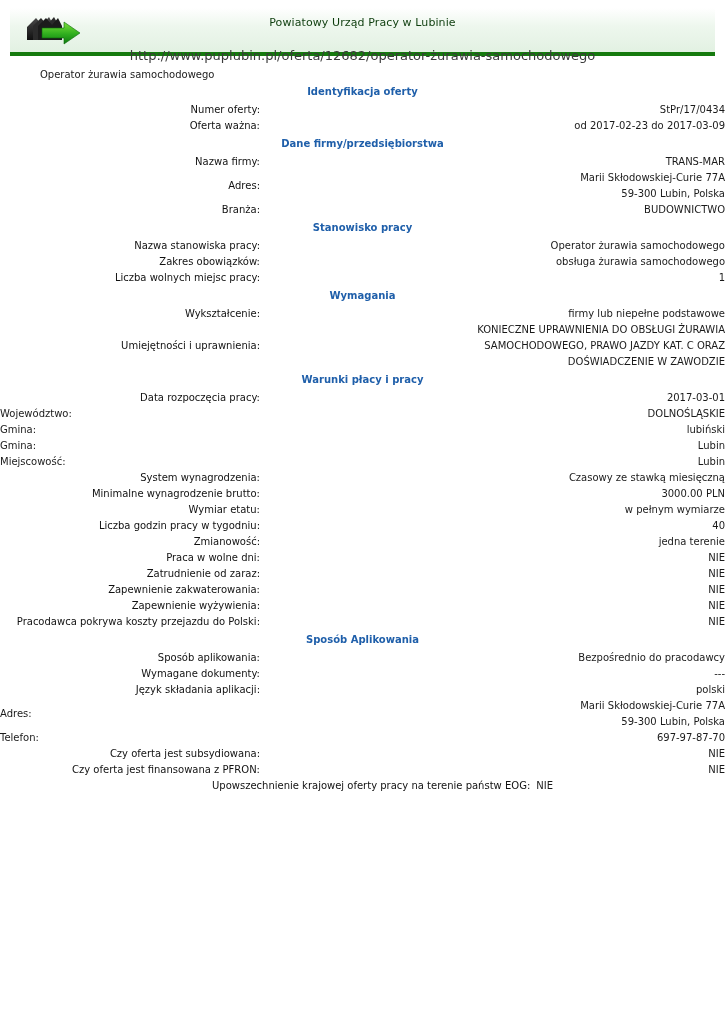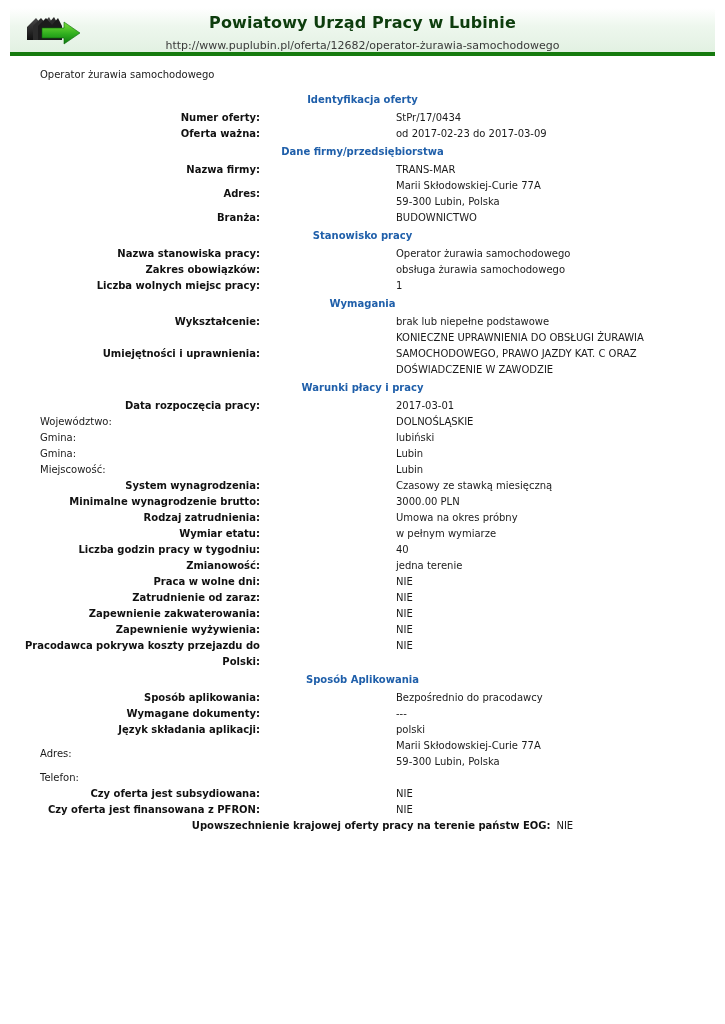--- a/index.html
+++ b/index.html
@@ -30,44 +30,43 @@
     left: 14px;
     top: 5px;
     width: 62px;
     height: 36px;
   }
   .header-text {
     text-align: center;
     padding-top: 5px;
   }
   .header-title {
-    font-size: 16px;
-    font-weight: bold;
+    font-size: 11px;
+    font-weight: normal;
     color: #0d3d0d;
     letter-spacing: 0.1px;
     line-height: 19px;
   }
   .header-url {
-    font-size: 11px;
+    font-size: 13px;
     color: #3a3a3a;
     line-height: 13px;
-    margin-top: 7px;
+    margin-top: 17px;
   }
 
   
   .job-title {
     font-size: 10px;
     color: #1a1a1a;
     margin: 12px 0 0 40px;
     line-height: 14px;
   }
 
   
   .content {
-    margin-top: 8px;
   }
   .section-heading {
     text-align: center;
     font-size: 10px;
     font-weight: bold;
     color: #1f5faa;
     line-height: 14px;
     padding: 3px 0 3px 0;
   }
 
@@ -75,37 +74,37 @@
   .row {
     display: flex;
     align-items: flex-start;
     line-height: 16px;
     font-size: 10px;
   }
   .lbl {
     width: 260px;
     flex: 0 0 260px;
     text-align: right;
-    font-weight: bold;
+    font-weight: normal;
     color: #111111;
     padding-right: 0;
     box-sizing: border-box;
   }
   .lbl.plain {
     text-align: left;
     font-weight: normal;
-    padding-left: 40px;
     color: #1a1a1a;
   }
   .val {
     flex: 1 1 auto;
     padding-left: 136px;
     color: #1a1a1a;
     box-sizing: border-box;
     white-space: pre-line;
+    text-align: right;
   }
   
   .row.wide {
     justify-content: center;
     padding-left: 40px;
   }
   .row.wide .lbl {
     width: auto;
     flex: 0 0 auto;
     text-align: right;
@@ -188,21 +187,21 @@
       <div class="lbl">Zakres obowiązków:</div>
       <div class="val">obsługa żurawia samochodowego</div>
     </div>
     <div class="row">
       <div class="lbl">Liczba wolnych miejsc pracy:</div>
       <div class="val">1</div>
     </div>
     <div class="section-heading">Wymagania</div>
     <div class="row">
       <div class="lbl">Wykształcenie:</div>
-      <div class="val">brak lub niepełne podstawowe</div>
+      <div class="val">firmy lub niepełne podstawowe</div>
     </div>
     <div class="row multi">
       <div class="lbl">Umiejętności i uprawnienia:</div>
       <div class="val">KONIECZNE UPRAWNIENIA DO OBSŁUGI ŻURAWIA
 SAMOCHODOWEGO, PRAWO JAZDY KAT. C ORAZ
 DOŚWIADCZENIE W ZAWODZIE</div>
     </div>
     <div class="section-heading">Warunki płacy i pracy</div>
     <div class="row">
       <div class="lbl">Data rozpoczęcia pracy:</div>
@@ -226,24 +225,20 @@
     </div>
     <div class="row">
       <div class="lbl">System wynagrodzenia:</div>
       <div class="val">Czasowy ze stawką miesięczną</div>
     </div>
     <div class="row">
       <div class="lbl">Minimalne wynagrodzenie brutto:</div>
       <div class="val">3000.00 PLN</div>
     </div>
     <div class="row">
-      <div class="lbl">Rodzaj zatrudnienia:</div>
-      <div class="val">Umowa na okres próbny</div>
-    </div>
-    <div class="row">
       <div class="lbl">Wymiar etatu:</div>
       <div class="val">w pełnym wymiarze</div>
     </div>
     <div class="row">
       <div class="lbl">Liczba godzin pracy w tygodniu:</div>
       <div class="val">40</div>
     </div>
     <div class="row">
       <div class="lbl">Zmianowość:</div>
       <div class="val">jedna terenie</div>
@@ -281,20 +276,21 @@
       <div class="lbl">Język składania aplikacji:</div>
       <div class="val">polski</div>
     </div>
     <div class="row multi">
       <div class="lbl plain">Adres:</div>
       <div class="val">Marii Skłodowskiej-Curie 77A
 59-300 Lubin, Polska</div>
     </div>
     <div class="row">
       <div class="lbl plain">Telefon:</div>
+      <div class="val">697-97-87-70</div>
     </div>
     <div class="row">
       <div class="lbl">Czy oferta jest subsydiowana:</div>
       <div class="val">NIE</div>
     </div>
     <div class="row">
       <div class="lbl">Czy oferta jest finansowana z PFRON:</div>
       <div class="val">NIE</div>
     </div>
     <div class="row wide">

